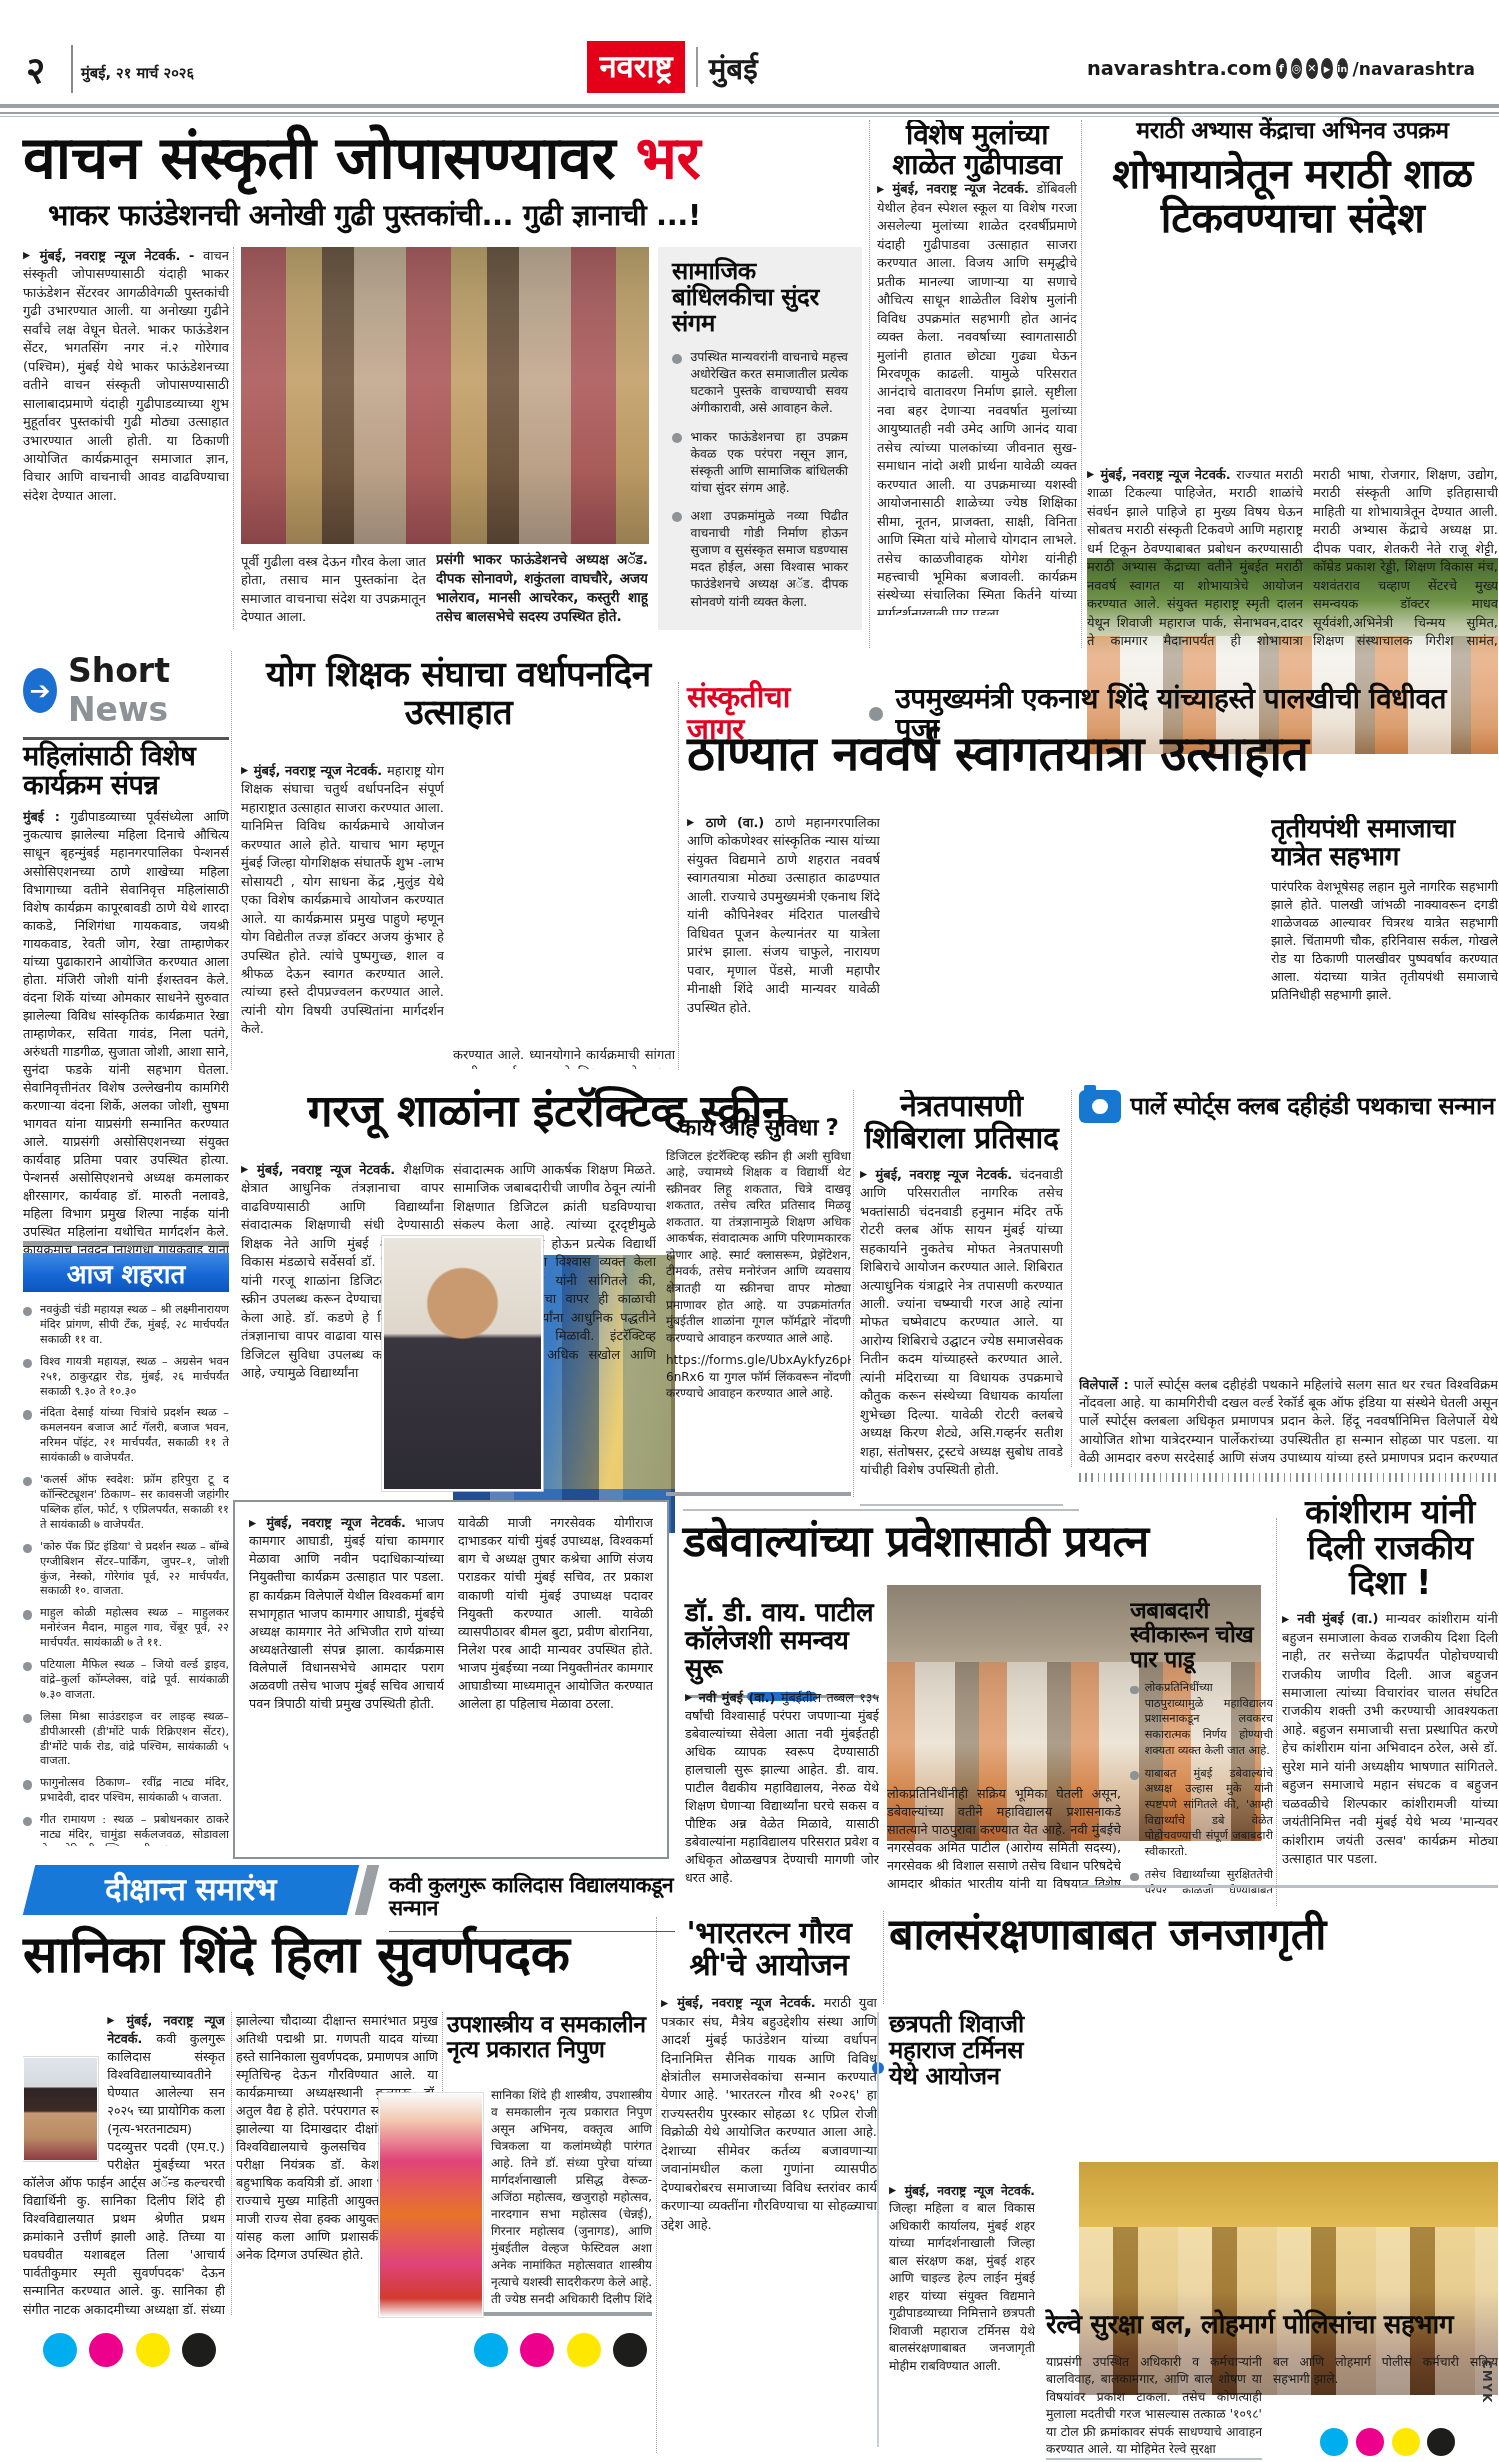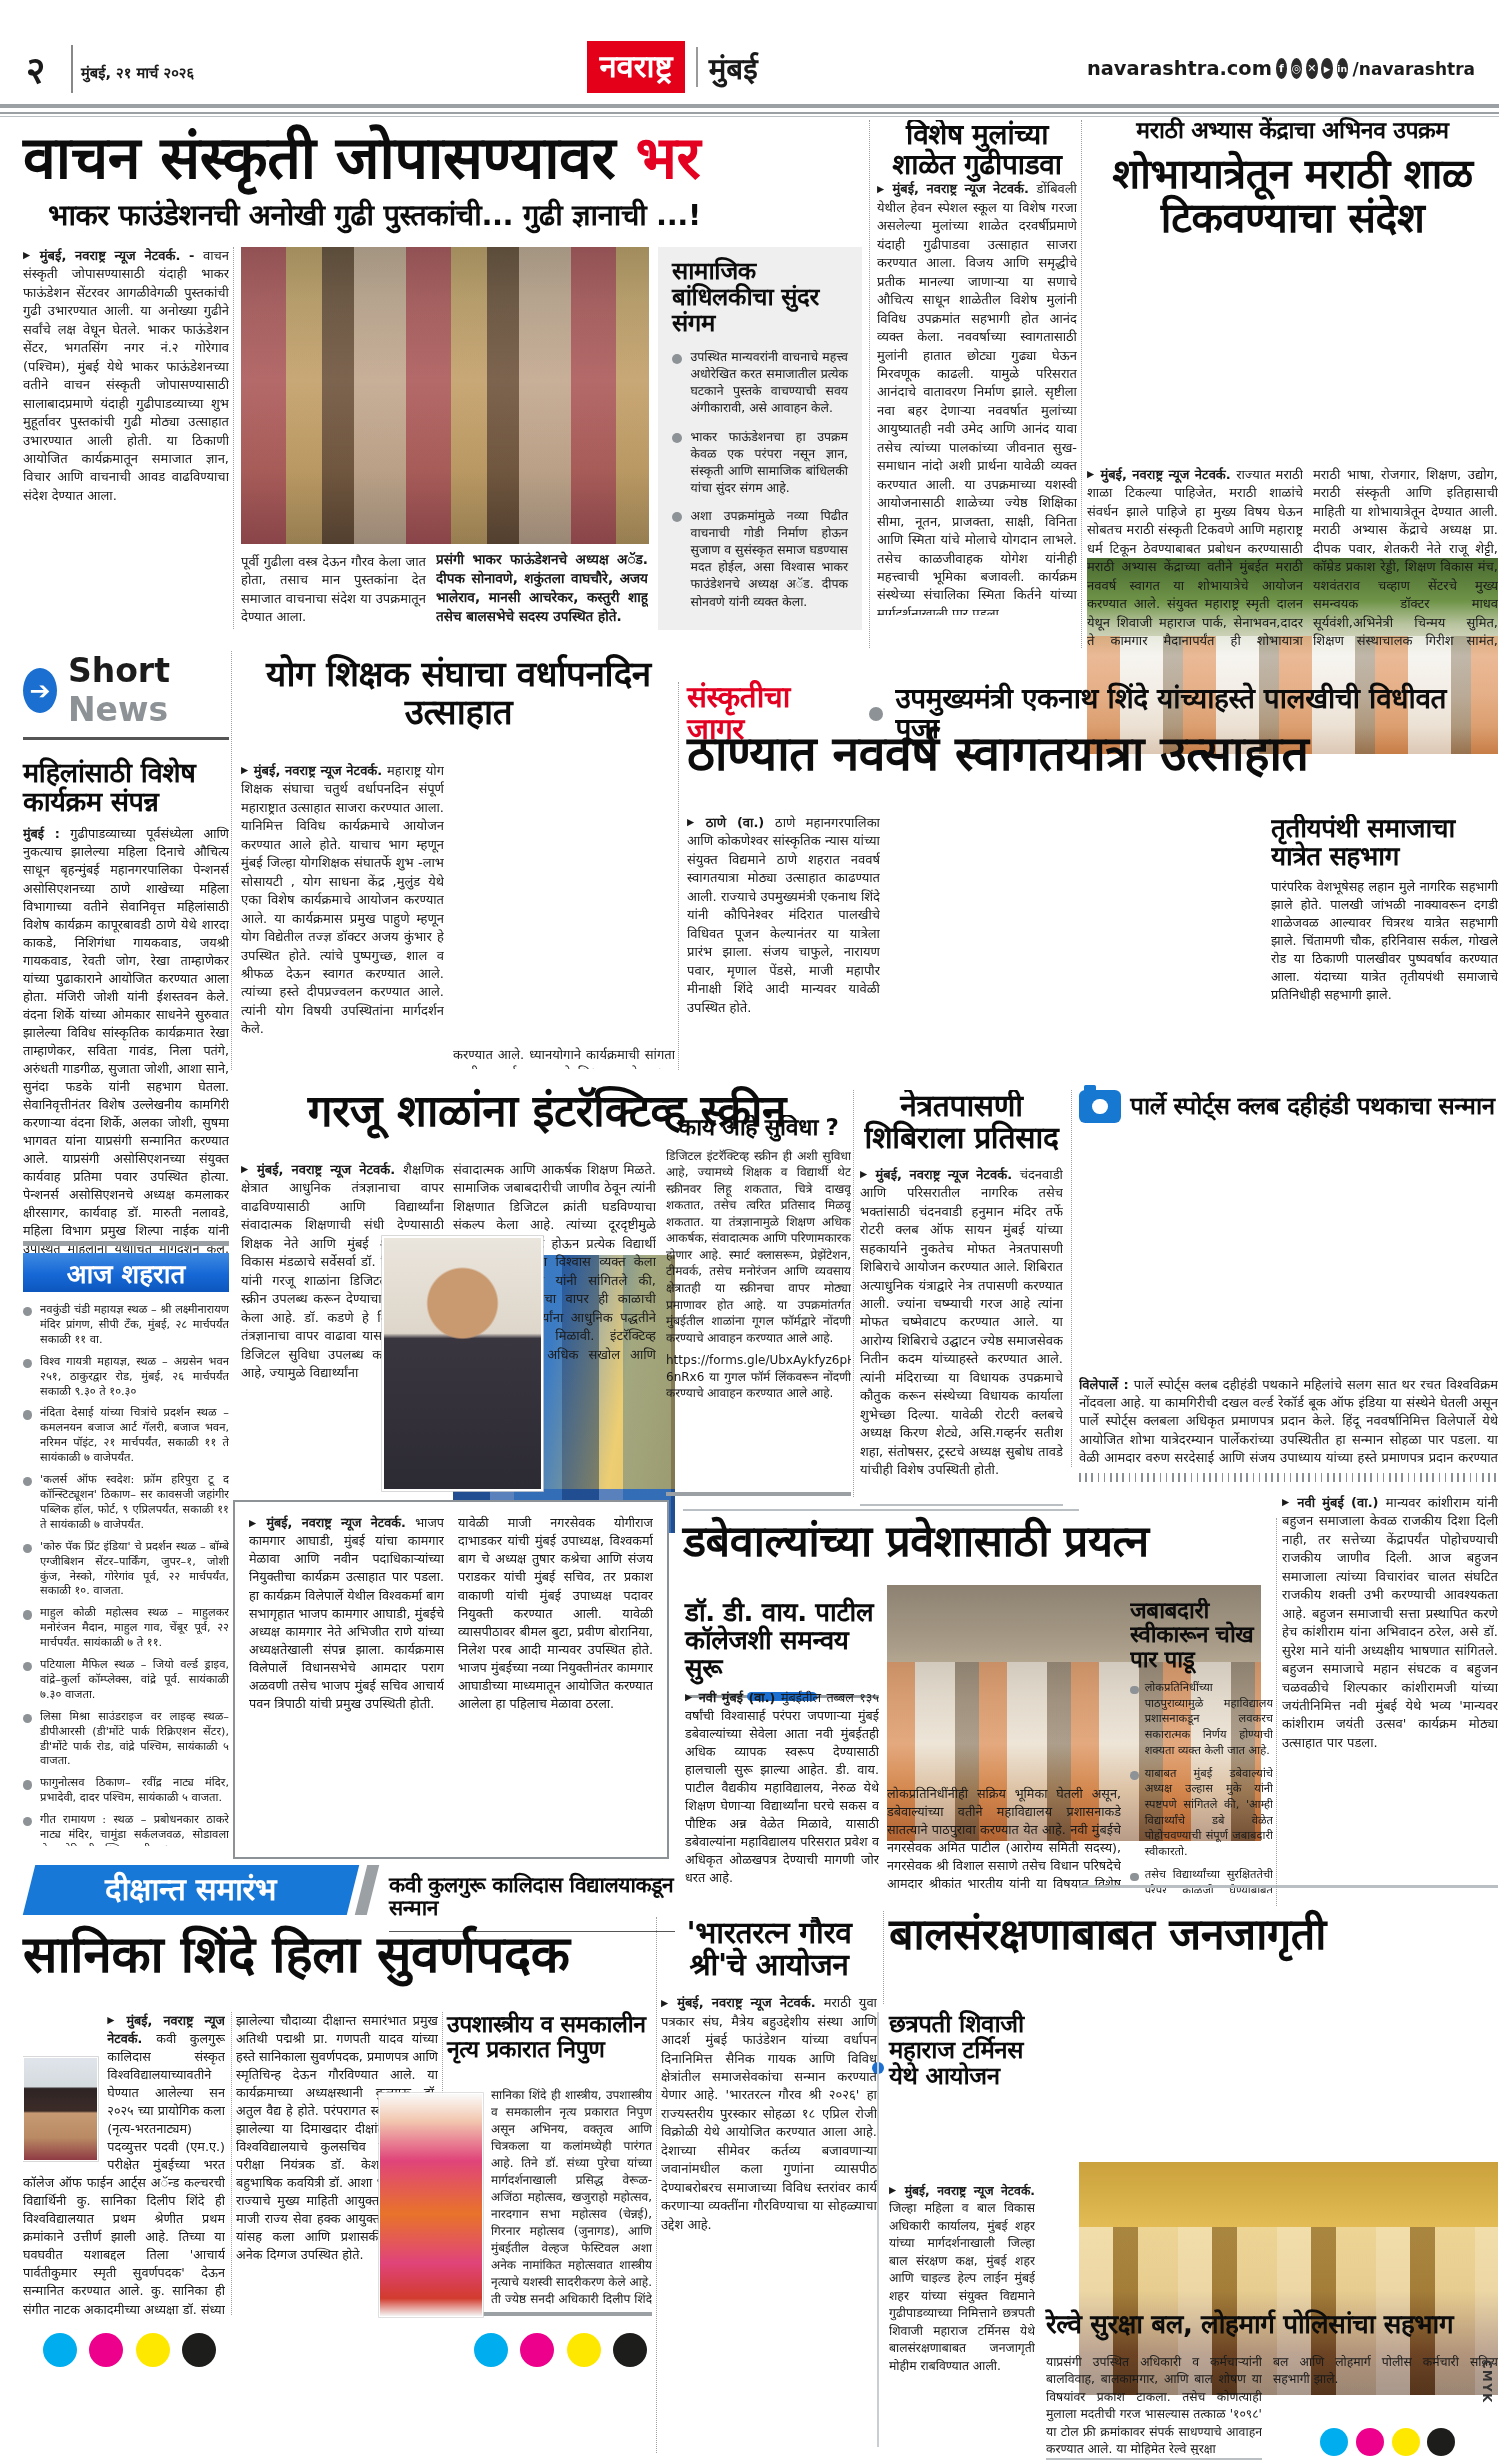--- a/index.html
+++ b/index.html
@@ -132,21 +132,21 @@
 <div class="abs body-t" style="left:1313px;top:466px;width:185px;height:183px;">मराठी भाषा, रोजगार, शिक्षण, उद्योग, मराठी संस्कृती आणि इतिहासाची माहिती या शोभायात्रेतून देण्यात आली. मराठी अभ्यास केंद्राचे अध्यक्ष प्रा. दीपक पवार, शेतकरी नेते राजू शेट्टी, कॉम्रेड प्रकाश रेड्डी, शिक्षण विकास मंच, यशवंतराव चव्हाण सेंटरचे मुख्य समन्वयक डॉक्टर माधव सूर्यवंशी,अभिनेत्री चिन्मय सुमित, शिक्षण संस्थाचालक गिरीश सामंत, प्राध्यापक प्रकाश परब, शिक्षक सेनेचे कार्याध्यक्ष जालिंदर सरोदे, शिक्षण विकास मंचचे मुंबई समन्वयक भाऊसाहेब घाडगे, शिक्षक प्रतिनिधी उपस्थित होते.</div>
 
 <div class="abs" style="left:23px;top:651px;width:206px;">
   <div style="display:flex;align-items:center;gap:11px;border-bottom:3.1px solid #555;padding-bottom:7.8px;">
     <span class="sn-arrow">➔</span>
     <span style="font-size:33px;font-weight:800;">
       <span style="color:#1c1c1c;">Short</span>
       <span style="color:#8d9296;">News</span>
     </span>
   </div>
-  <div class="hl" style="font-size:27px;margin-top:18px;">महिलांसाठी विशेष कार्यक्रम संपन्न</div>
+  <div class="hl" style="font-size:27px;margin-top:1px;">महिलांसाठी विशेष कार्यक्रम संपन्न</div>
   <div class="body-t" style="margin-top:9.3px;height:452px;font-size:12.7px;">
     <span class="byline">मुंबई :</span>
     <span>गुढीपाडव्याच्या पूर्वसंध्येला आणि नुकत्याच झालेल्या महिला दिनाचे औचित्य साधून बृहन्मुंबई महानगरपालिका पेन्शनर्स असोसिएशनच्या ठाणे शाखेच्या महिला विभागाच्या वतीने सेवानिवृत्त महिलांसाठी विशेष कार्यक्रम कापूरबावडी ठाणे येथे शारदा काकडे, निशिगंधा गायकवाड, जयश्री गायकवाड, रेवती जोग, रेखा ताम्हाणेकर यांच्या पुढाकाराने आयोजित करण्यात आला होता. मंजिरी जोशी यांनी ईशस्तवन केले. वंदना शिर्के यांच्या ओमकार साधनेने सुरुवात झालेल्या विविध सांस्कृतिक कार्यक्रमात रेखा ताम्हाणेकर, सविता गावंड, निला पतंगे, अरुंधती गाडगीळ, सुजाता जोशी, आशा साने, सुनंदा फडके यांनी सहभाग घेतला. सेवानिवृत्तीनंतर विशेष उल्लेखनीय कामगिरी करणाऱ्या वंदना शिर्के, अलका जोशी, सुषमा भागवत यांना याप्रसंगी सन्मानित करण्यात आले. याप्रसंगी असोसिएशनच्या संयुक्त कार्यवाह प्रतिमा पवार उपस्थित होत्या. पेन्शनर्स असोसिएशनचे अध्यक्ष कमलाकर क्षीरसागर, कार्यवाह डॉ. मारुती नलावडे, महिला विभाग प्रमुख शिल्पा नाईक यांनी उपस्थित महिलांना यथोचित मार्गदर्शन केले. कार्यक्रमाचे निवेदन निशिगंधा गायकवाड यांनी केले.</span>
   </div>
 </div>
 <div class="abs rule-thick" style="left:23px;top:1241px;width:206px;height:4.7px;"></div>
 
 <div class="abs aaj-head" style="left:23px;top:1253px;width:206px;height:39px;">आज शहरात</div>
 <div class="abs" style="left:23px;top:1303px;width:206px;height:543px;overflow:hidden;">
     <div class="aaj-item">
@@ -243,20 +243,21 @@
   <span class="hl" style="font-size:24px;">पार्ले स्पोर्ट्स क्लब दहीहंडी पथकाचा सन्मान</span>
 </div>
 <div class="abs photo ph-parle" style="left:1079px;top:1135px;width:419px;height:233px;"></div>
 <div class="abs" style="left:1079px;top:1376px;width:419px;height:92px;overflow:hidden;font-size:13px;line-height:1.4;text-align:justify;">
   <span class="byline">विलेपार्ले :</span>
   <span>पार्ले स्पोर्ट्स क्लब दहीहंडी पथकाने महिलांचे सलग सात थर रचत विश्वविक्रम नोंदवला आहे. या कामगिरीची दखल वर्ल्ड रेकॉर्ड बूक ऑफ इंडिया या संस्थेने घेतली असून पार्ले स्पोर्ट्स क्लबला अधिकृत प्रमाणपत्र प्रदान केले. हिंदू नववर्षानिमित्त विलेपार्ले येथे आयोजित शोभा यात्रेदरम्यान पार्लेकरांच्या उपस्थितीत हा सन्मान सोहळा पार पडला. या वेळी आमदार वरुण सरदेसाई आणि संजय उपाध्याय यांच्या हस्ते प्रमाणपत्र प्रदान करण्यात आले. कार्यक्रमाला जनसेवा समितीचे पदाधिकारी मिलिंद करमरकर आणि गिरीश कुलकर्णी उपस्थित होते.</span>
 </div>
 <div class="abs tickrow" style="left:1079px;top:1473px;width:419px;"></div>
 
 <div class="abs" style="left:1282px;top:1494px;width:216px;height:419px;overflow:hidden;">
+  <div class="hl center" style="font-size:33px;margin-bottom:9.3px;">कांशीराम यांनी दिली राजकीय दिशा !</div>
   <div class="body-t">
     <span class="byline"><span class="tri">▶</span><span>नवी मुंबई (वा.)</span> </span>
     <span>मान्यवर कांशीराम यांनी बहुजन समाजाला केवळ राजकीय दिशा दिली नाही, तर सत्तेच्या केंद्रापर्यंत पोहोचण्याची राजकीय जाणीव दिली. आज बहुजन समाजाला त्यांच्या विचारांवर चालत संघटित राजकीय शक्ती उभी करण्याची आवश्यकता आहे. बहुजन समाजाची सत्ता प्रस्थापित करणे हेच कांशीराम यांना अभिवादन ठरेल, असे डॉ. सुरेश माने यांनी अध्यक्षीय भाषणात सांगितले. बहुजन समाजाचे महान संघटक व बहुजन चळवळीचे शिल्पकार कांशीरामजी यांच्या जयंतीनिमित्त नवी मुंबई येथे भव्य 'मान्यवर कांशीराम जयंती उत्सव' कार्यक्रम मोठ्या उत्साहात पार पडला.</span>
   </div>
 </div>
 
 <div class="abs rule-thin" style="left:683px;top:1509px;width:396px;height:2.3px;"></div>
 <div class="abs hl" style="left:683px;top:1518px;width:590px;font-size:43px;">डबेवाल्यांच्या प्रवेशासाठी प्रयत्न</div>
 <div class="abs" style="left:685px;top:1598px;width:194px;">
   <div class="hl" style="font-size:26px;">डॉ. डी. वाय. पाटील कॉलेजशी समन्वय सुरू</div>

